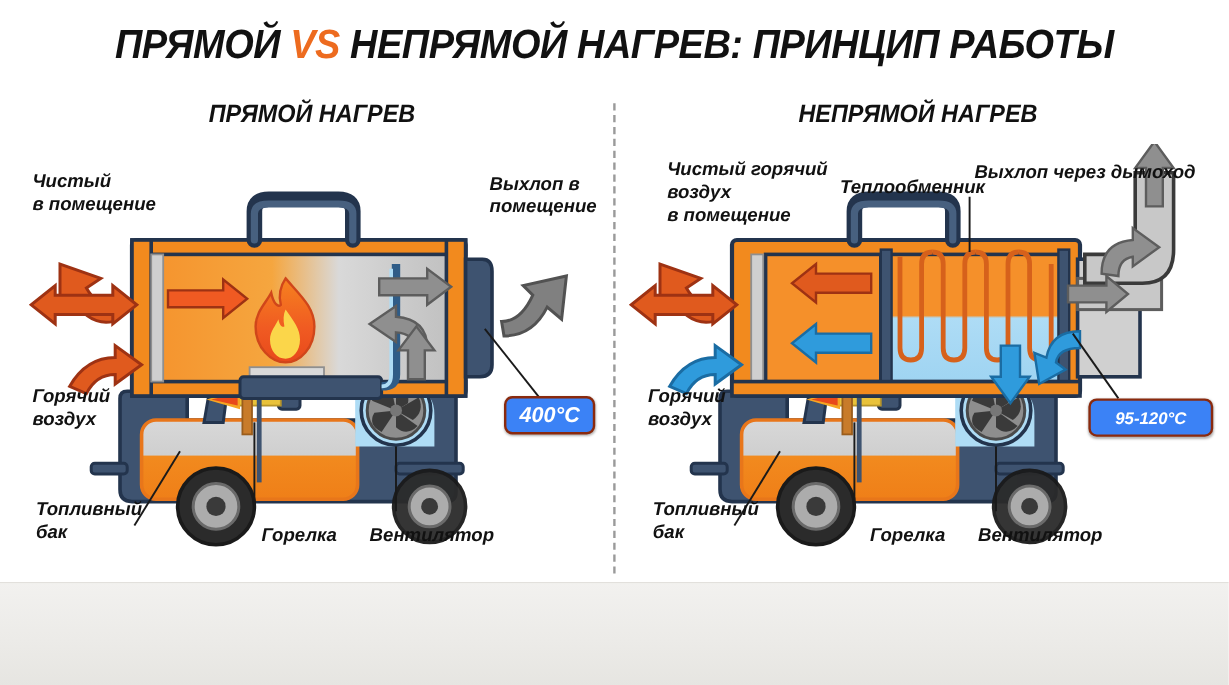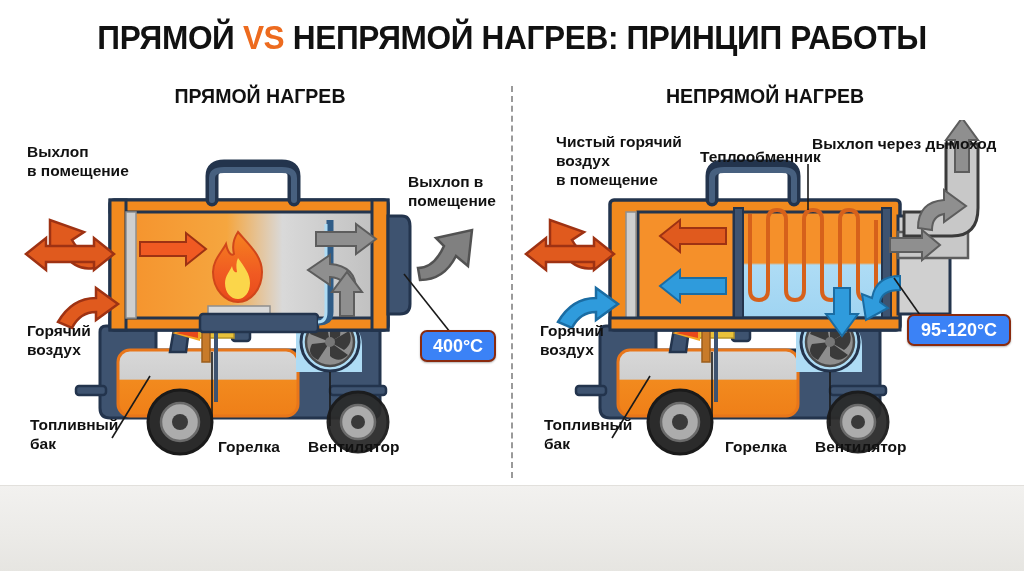--- a/index.html
+++ b/index.html
@@ -3,21 +3,21 @@
 <meta charset="utf-8">
 <style>
   html,body{margin:0;padding:0;}
   body{
     width:1024px;height:571px;
     background:#ffffff;
     font-family:"Liberation Sans", sans-serif;
     overflow:hidden;
     position:relative;
   }
-  #stage{position:relative;width:1024px;height:417px;}
+  #stage{position:relative;width:1024px;height:417px;font-style:italic;}
 
   
   .title{
     position:absolute;left:0;top:18px;width:1024px;
     text-align:center;
     font-size:34px;font-weight:bold;
     letter-spacing:-0.4px;
     color:#111111;
     white-space:nowrap;
     transform:scaleX(0.93);
@@ -50,21 +50,21 @@
   .temp{
     position:absolute;
     background:#3b82f6;
     border:2px solid #8a2a0e;
     border-radius:7px;
     color:#fff;font-weight:bold;
     text-align:center;
     box-shadow:0 1px 2px rgba(0,0,0,.3);
   }
   #temp-left{left:420px;top:330px;width:72px;height:28px;font-size:18px;line-height:28px;}
-  #temp-right{left:907px;top:314px;width:100px;height:28px;font-size:18px;line-height:28px;}
+  #temp-right{left:907px;top:332px;width:100px;height:28px;font-size:14px;line-height:28px;}
 
   
   .bottom{
     position:absolute;left:0;top:485px;width:1024px;height:86px;
     background:linear-gradient(180deg,#f2f1ef 0%, #ecebe8 55%, #e6e5e1 100%);
     border-top:1px solid #e2e0dc;
   }
 </style>
 </head>
 <body>
@@ -197,29 +197,29 @@
     </g>
 
     <g stroke="#1a1a1a" stroke-width="1.6" fill="none">
       <line x1="150" y1="256" x2="112" y2="318"></line>
       <line x1="212" y1="232" x2="212" y2="306"></line>
       <line x1="330" y1="252" x2="330" y2="306"></line>
       <line x1="404" y1="154" x2="450" y2="212"></line>
     </g>
   </svg>
 
-  <div class="lbl" id="l-exh-left" style="left:27px;top:143px;">Выхлоп
+  <div class="lbl" id="l-exh-left" style="left:27px;top:143px;">Чистый
 в помещение</div>
   <div class="lbl" id="l-hot" style="left:27px;top:322px;">Горячий
 воздух</div>
   <div class="lbl" id="l-tank" style="left:30px;top:416px;">Топливный
 бак</div>
   <div class="lbl" id="l-burner" style="left:218px;top:438px;">Горелка</div>
   <div class="lbl" id="l-fan" style="left:308px;top:438px;">Вентилятор</div>
-  <div class="lbl" id="l-exh-right" style="left:408px;top:145px;margin-top:28px;">Выхлоп в
+  <div class="lbl" id="l-exh-right" style="left:408px;top:145px;">Выхлоп в
 помещение</div>
 
   <div class="temp" id="temp-left">400°C</div>
 
   <svg width="512" height="400" viewBox="0 0 512 400" style="position:absolute;left:512px;top:120px;">
     <defs>
       <linearGradient id="exchG" x1="0" y1="0" x2="0" y2="1">
         <stop offset="0%" stop-color="#F5902A"></stop>
         <stop offset="48%" stop-color="#F5902A"></stop>
         <stop offset="50%" stop-color="#AEDCF5"></stop>

